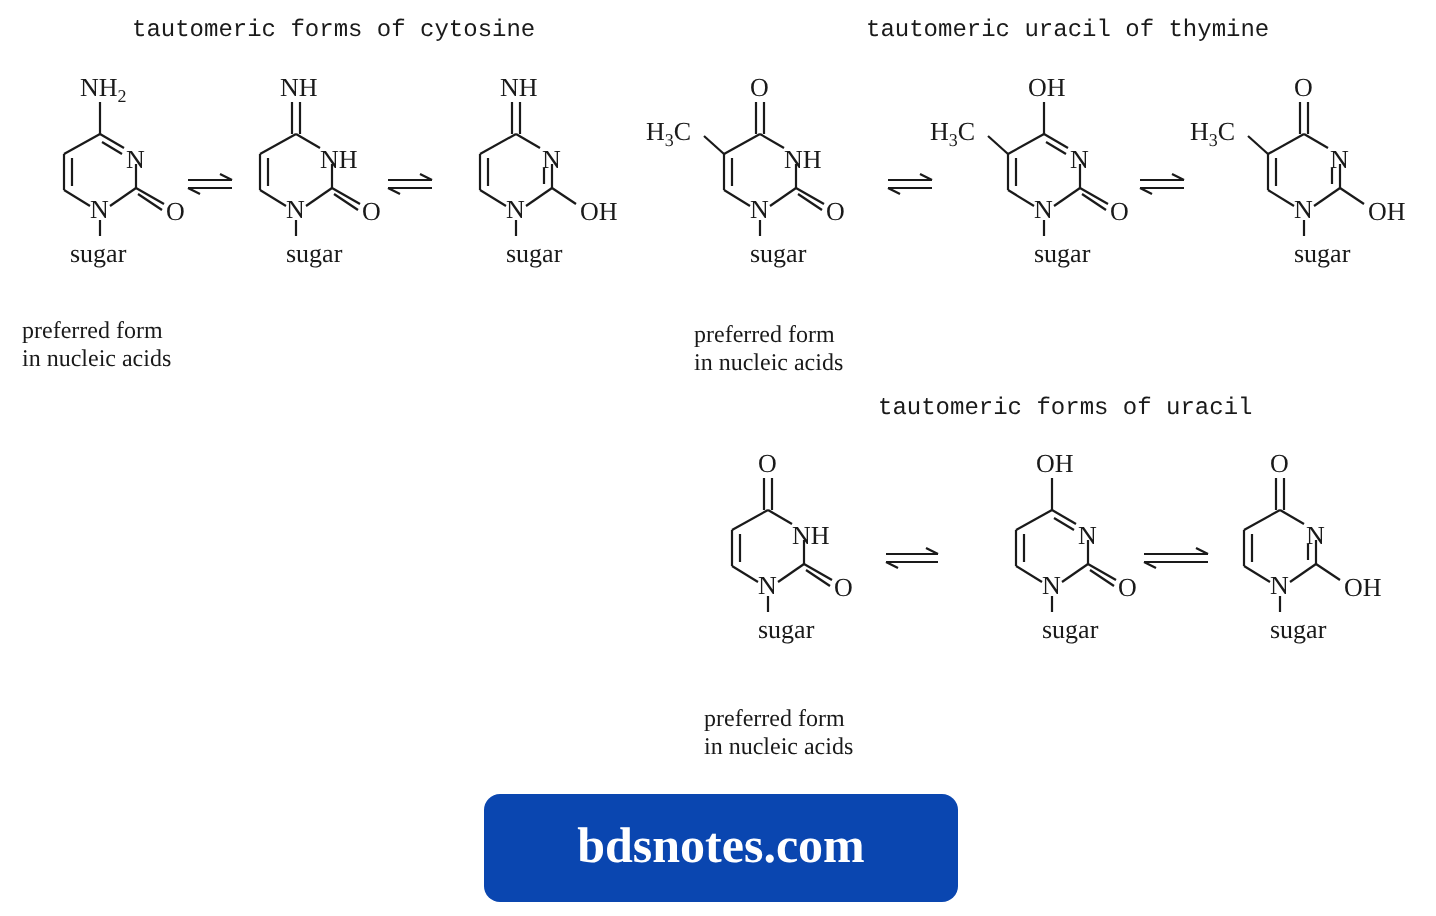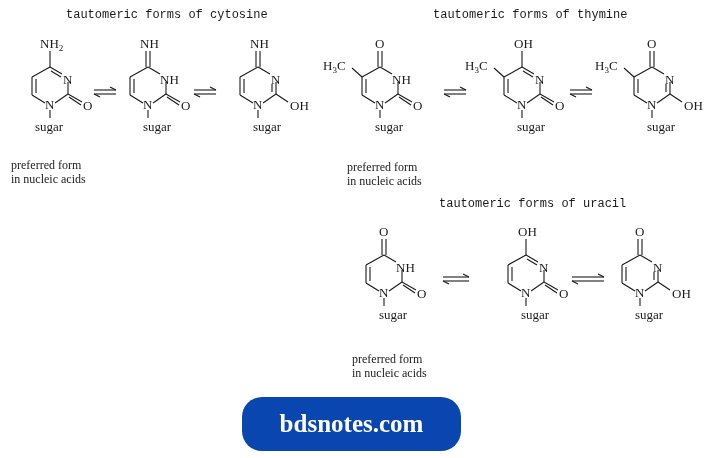--- a/index.html
+++ b/index.html
@@ -2,27 +2,27 @@
 <html><head>
 <meta charset="utf-8">
 <style>
   html, body { margin:0; padding:0; background:#ffffff; }
   body { width:718px; height:458px; position:relative; overflow:hidden; font-family:"Liberation Serif", "DejaVu Serif", serif; color:#1a1a1a; }
   .title { position:absolute; font-size:12px; white-space:nowrap;font-family:Liberation Mono, monospace; }
   .note { position:absolute; font-size:12px; line-height:14px; white-space:nowrap; }
   svg.chem { position:absolute; left:0; top:0; }
   svg.chem text { font-family:"Liberation Serif", "DejaVu Serif", serif; font-size:13px; fill:#1a1a1a; }
   svg.chem line, svg.chem path { stroke:#1a1a1a; stroke-width:1.1; fill:none; }
-  .brand { position:absolute; left:242px; top:397px; width:219px; height:54px; background:#0a46b0; border-radius:20px; display:flex; align-items:center; justify-content:center; color:#ffffff; font-family:"Liberation Serif", "DejaVu Serif", serif; font-weight:bold; font-size:25px; }
+  .brand { position:absolute; left:242px; top:397px; width:237px; height:54px; background:#0a46b0; border-radius:8px; display:flex; align-items:center; justify-content:center; color:#ffffff; font-family:"Liberation Serif", "DejaVu Serif", serif; font-weight:bold; font-size:25px; }
 </style>
 </head>
 <body>
 
 <div class="title" style="left:66px; top:8px;">tautomeric forms of cytosine</div>
-<div class="title" style="left:433px; top:8px;">tautomeric forms of thymine</div>
+<div class="title" style="left:433px; top:8px;">tautomeric uracil of thymine</div>
 <div class="title" style="left:439px; top:197px;">tautomeric forms of uracil</div>
 
 <div class="note" style="left:11px; top:158px;">
   <div>preferred form</div>
   <div>in nucleic acids</div>
 </div>
 <div class="note" style="left:347px; top:160px;">
   <div>preferred form</div>
   <div>in nucleic acids</div>
 </div>

